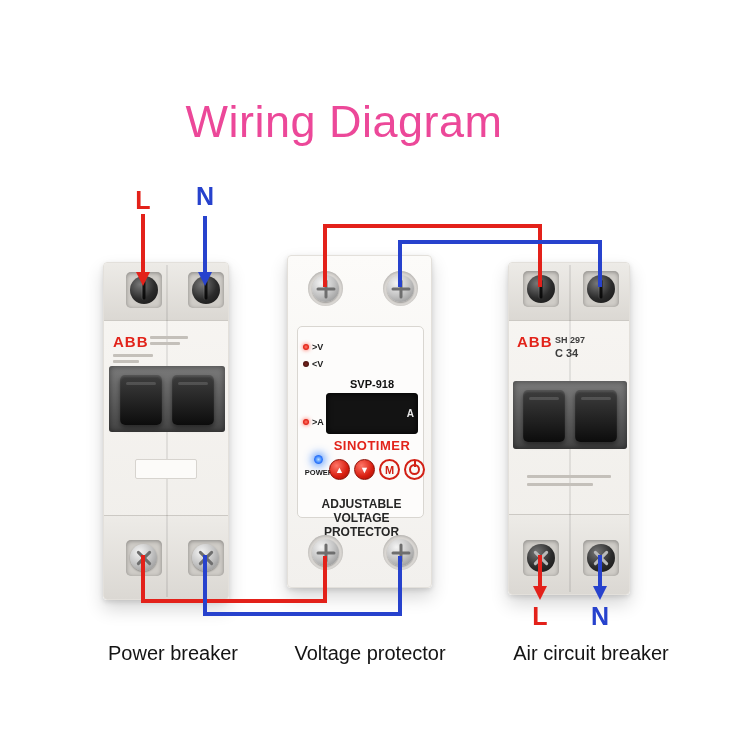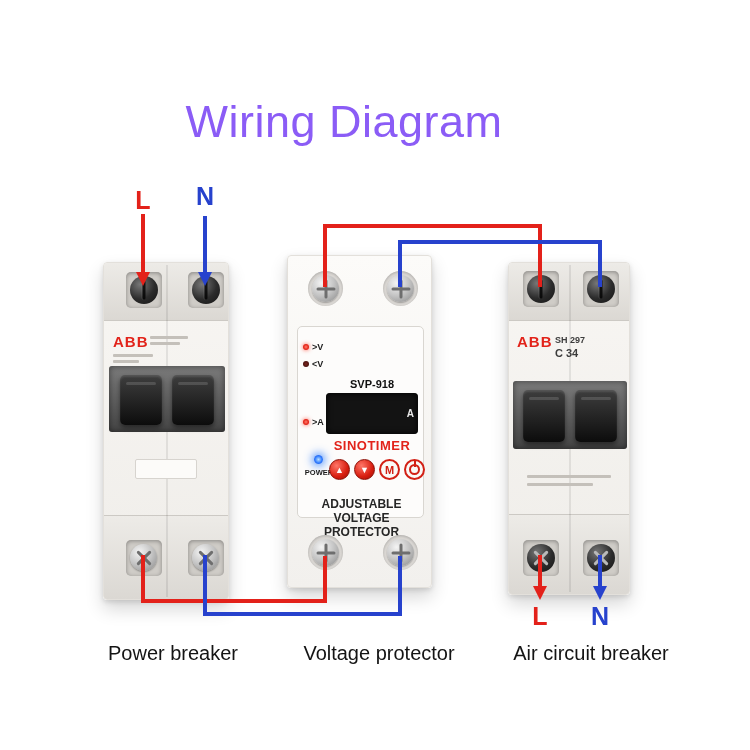--- a/index.html
+++ b/index.html
@@ -1,21 +1,21 @@
 <!DOCTYPE html>
 <html style="--live: #e3211a; --neutral: #2742cd; --abb_red: #e2231a; --digit: #ff2317; --display_bg: #131313;"><head>
 <meta charset="utf-8">
 <style>
   * { box-sizing: border-box; margin: 0; padding: 0; }
   body { background: #fff; }
   .stage { position: relative; width: 750px; height: 750px; background: #ffffff;
            font-family: "Liberation Sans", sans-serif; overflow: hidden; }
 
   .title { position: absolute; left: 0; top: 96px; width: 688px; text-align: center;
-           font-size: 45px; font-weight: 400; color: #8b5cf6; letter-spacing: .5px; }
+           font-size: 45px; font-weight: 400; color: #ec4899; letter-spacing: .5px; }
 
   .cap { position: absolute; top: 642px; font-size: 20px; color: #141414; text-align: center; }
 
   .wlbl { position: absolute; width: 24px; text-align: center; font-size: 25px; font-weight: bold; z-index: 8; }
   .live { color: var(--live); }
   .neutral { color: var(--neutral); }
 
   svg.wires { position: absolute; left: 0; top: 0; z-index: 6; pointer-events: none; }
   svg.wires polyline { fill: none; stroke-width: 4; }
 
@@ -261,16 +261,16 @@
     <polyline points="143,555 143,601 325,601 325,556" stroke="#e3211a"></polyline>
     <polyline points="205,555 205,614 400,614 400,556" stroke="#2742cd"></polyline>
 
     <polyline points="540,555 540,588" stroke="#e3211a"></polyline>
     <polygon points="533,586 547,586 540,600" fill="#e3211a"></polygon>
     <polyline points="600,555 600,588" stroke="#2742cd"></polyline>
     <polygon points="593,586 607,586 600,600" fill="#2742cd"></polygon>
   </svg>
 
   <div class="cap" style="left:83px;width:180px">Power breaker</div>
-  <div class="cap" style="left:279px;width:200px">Voltage protector</div>
+  <div class="cap" style="left:270px;width:200px">Voltage protector</div>
   <div class="cap" style="left:486px;width:210px">Air circuit breaker</div>
 
 </div>
 
 </body></html>

